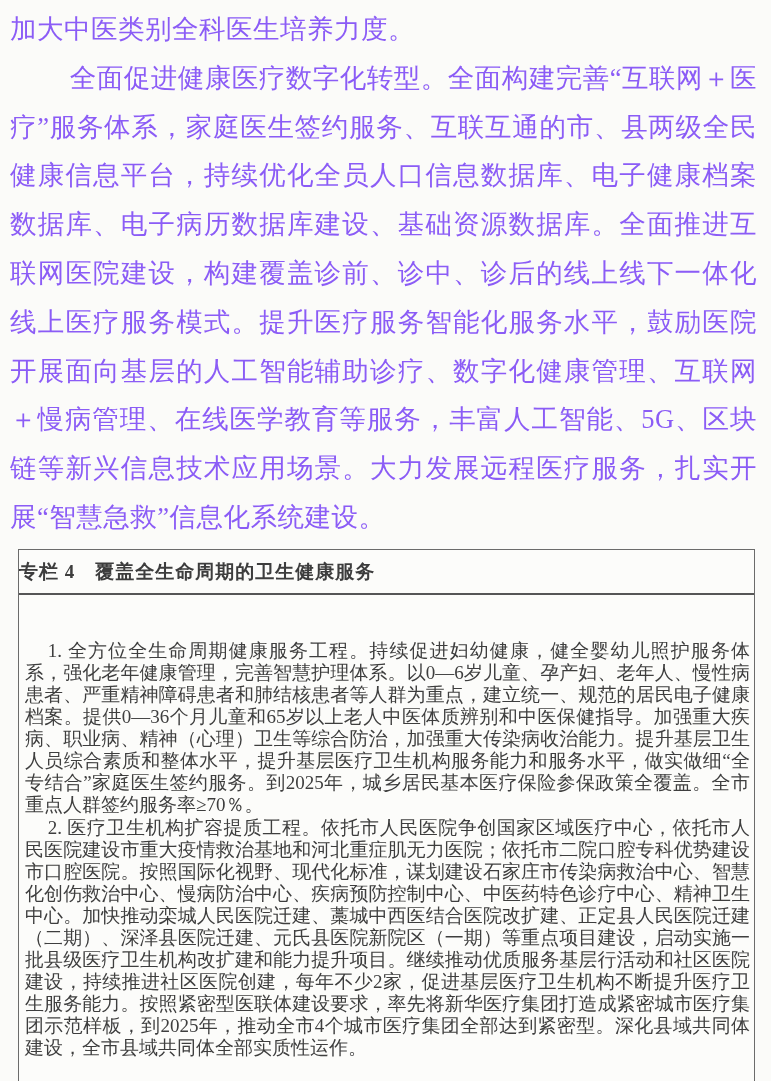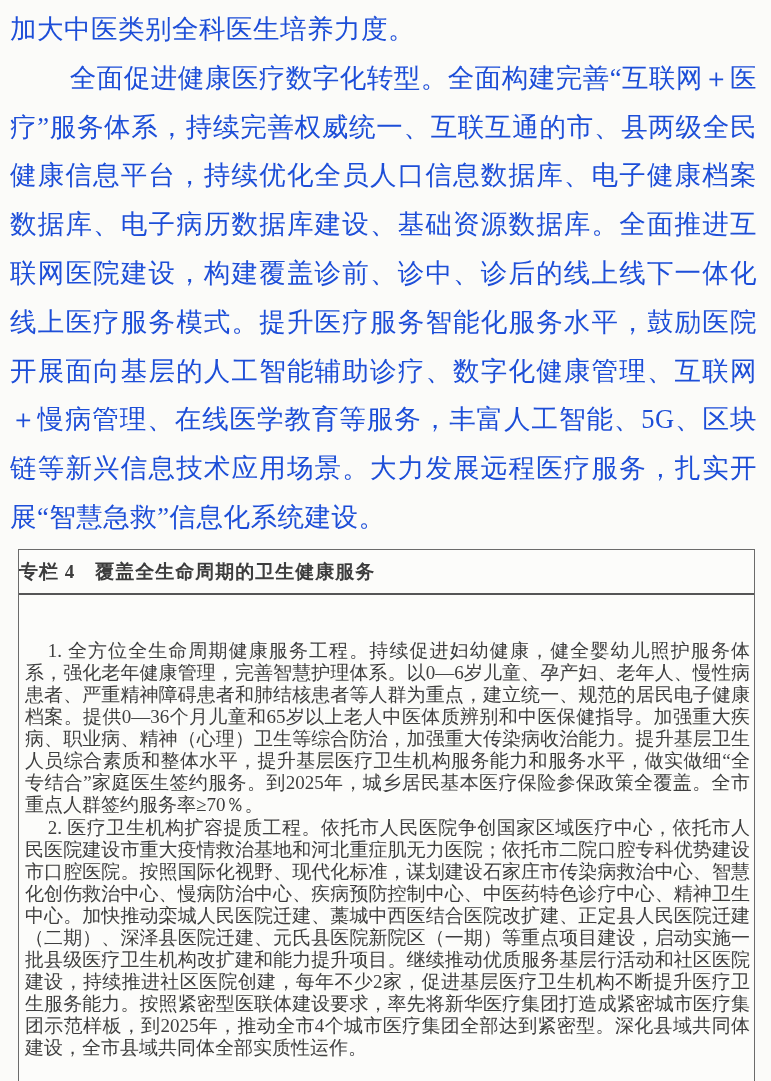--- a/index.html
+++ b/index.html
@@ -17,21 +17,21 @@
     position: relative;
     width: 771px;
     height: 1081px;
     box-sizing: border-box;
   }
   
   .main-text {
     padding: 5px 14px 0 10px;
     font-size: 26.5px;
     line-height: 48.8px;
-    color: #1d4ed8;
+    color: #8b5cf6;
     text-align: justify;
     letter-spacing: 0.5px;
   }
   .main-text p {
     margin: 0;
   }
   .main-text p.indent {
     text-indent: 2.25em;
   }
   
@@ -65,21 +65,21 @@
     text-indent: 1.2em;
   }
 </style>
 </head>
 <body>
 
 <div class="page">
 
   <div class="main-text">
       <p class="">加大中医类别全科医生培养力度。</p>
-      <p class="indent">全面促进健康医疗数字化转型。全面构建完善“互联网＋医疗”服务体系，持续完善权威统一、互联互通的市、县两级全民健康信息平台，持续优化全员人口信息数据库、电子健康档案数据库、电子病历数据库建设、基础资源数据库。全面推进互联网医院建设，构建覆盖诊前、诊中、诊后的线上线下一体化线上医疗服务模式。提升医疗服务智能化服务水平，鼓励医院开展面向基层的人工智能辅助诊疗、数字化健康管理、互联网＋慢病管理、在线医学教育等服务，丰富人工智能、5G、区块链等新兴信息技术应用场景。大力发展远程医疗服务，扎实开展“智慧急救”信息化系统建设。</p>
+      <p class="indent">全面促进健康医疗数字化转型。全面构建完善“互联网＋医疗”服务体系，家庭医生签约服务、互联互通的市、县两级全民健康信息平台，持续优化全员人口信息数据库、电子健康档案数据库、电子病历数据库建设、基础资源数据库。全面推进互联网医院建设，构建覆盖诊前、诊中、诊后的线上线下一体化线上医疗服务模式。提升医疗服务智能化服务水平，鼓励医院开展面向基层的人工智能辅助诊疗、数字化健康管理、互联网＋慢病管理、在线医学教育等服务，丰富人工智能、5G、区块链等新兴信息技术应用场景。大力发展远程医疗服务，扎实开展“智慧急救”信息化系统建设。</p>
     </div>
 
   <div class="panel">
     <div class="panel-header">
       <span>专栏 4　覆盖全生命周期的卫生健康服务</span>
     </div>
     <div class="panel-body">
         <p class="indent">1. 全方位全生命周期健康服务工程。持续促进妇幼健康，健全婴幼儿照护服务体系，强化老年健康管理，完善智慧护理体系。以0—6岁儿童、孕产妇、老年人、慢性病患者、严重精神障碍患者和肺结核患者等人群为重点，建立统一、规范的居民电子健康档案。提供0—36个月儿童和65岁以上老人中医体质辨别和中医保健指导。加强重大疾病、职业病、精神（心理）卫生等综合防治，加强重大传染病收治能力。提升基层卫生人员综合素质和整体水平，提升基层医疗卫生机构服务能力和服务水平，做实做细“全专结合”家庭医生签约服务。到2025年，城乡居民基本医疗保险参保政策全覆盖。全市重点人群签约服务率≥70％。</p>
         <p class="indent">2. 医疗卫生机构扩容提质工程。依托市人民医院争创国家区域医疗中心，依托市人民医院建设市重大疫情救治基地和河北重症肌无力医院；依托市二院口腔专科优势建设市口腔医院。按照国际化视野、现代化标准，谋划建设石家庄市传染病救治中心、智慧化创伤救治中心、慢病防治中心、疾病预防控制中心、中医药特色诊疗中心、精神卫生中心。加快推动栾城人民医院迁建、藁城中西医结合医院改扩建、正定县人民医院迁建（二期）、深泽县医院迁建、元氏县医院新院区（一期）等重点项目建设，启动实施一批县级医疗卫生机构改扩建和能力提升项目。继续推动优质服务基层行活动和社区医院建设，持续推进社区医院创建，每年不少2家，促进基层医疗卫生机构不断提升医疗卫生服务能力。按照紧密型医联体建设要求，率先将新华医疗集团打造成紧密城市医疗集团示范样板，到2025年，推动全市4个城市医疗集团全部达到紧密型。深化县域共同体建设，全市县域共同体全部实质性运作。</p>
       </div>

